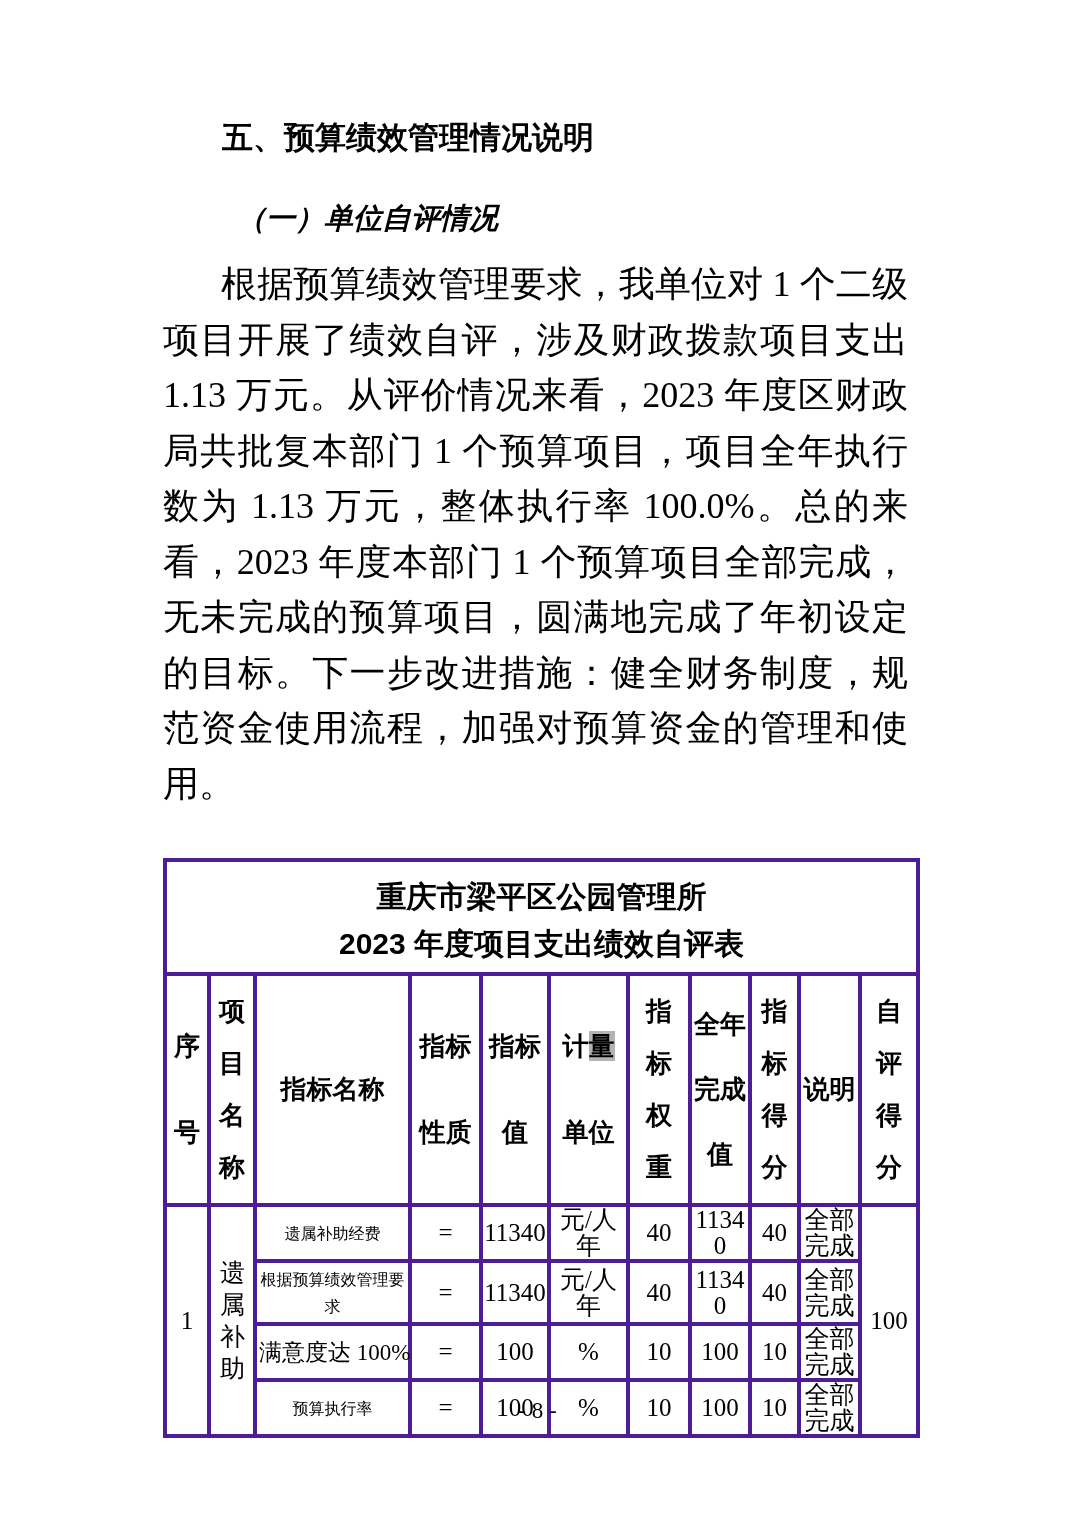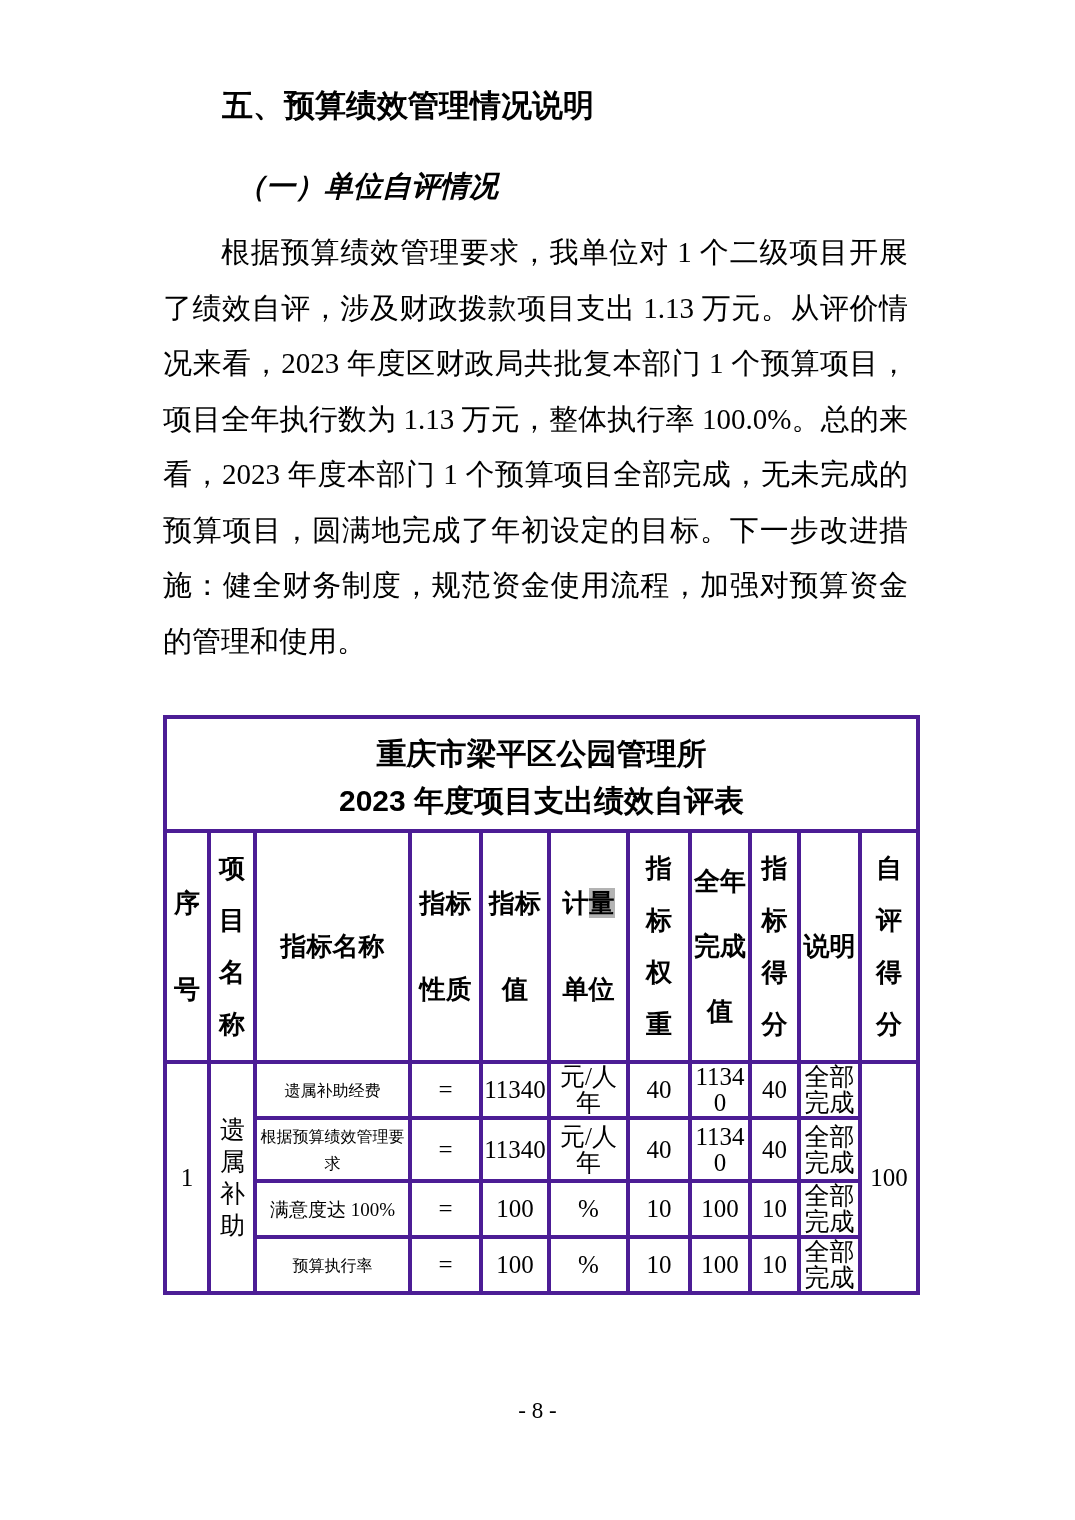--- a/index.html
+++ b/index.html
@@ -4,33 +4,33 @@
 <style>
   * { box-sizing: border-box; }
   html, body { margin: 0; padding: 0; }
   body {
     width: 1075px; height: 1520px;
     background: #ffffff; color: #000;
     font-family: "Liberation Serif", "DejaVu Serif", serif;
     position: relative; overflow: hidden;
   }
   .heading {
-    padding-top: 88px; margin: 0 0 0 222px;
+    padding-top: 120px; margin: 0 0 0 222px;
     font-family: "Liberation Sans", "DejaVu Sans", sans-serif;
     font-weight: bold; font-size: 31px; line-height: 35px;
   }
   .subheading {
     margin: 46px 0 0 237px;
     font-size: 29px; line-height: 34px;
     font-weight: bold; font-style: italic;
     font-family: "Liberation Serif", "DejaVu Serif", serif;
   }
   .body-text {
     width: 745px; margin: 22px 0 0 163px;
-    font-size: 29px; line-height: 55.5px;
+    font-size: 36px; line-height: 55.5px;
     text-align: justify; text-indent: 58px;
     word-break: break-all;
   }
   table.selfeval {
     margin: 46px 0 0 163px;
     border-collapse: collapse; table-layout: fixed;
     width: 757px;
   }
   td { border: 4px solid #4c1d95; padding: 0; vertical-align: middle; text-align: center; }
   .title-cell {
@@ -49,21 +49,21 @@
   .hl { background: #b3b3b3; }
   tr.r1 td { height: 53px; }
   tr.r2 td { height: 63px; }
   tr.r3 td { height: 53px; }
   tr.r4 td { height: 52px; }
   .dcell { font-size: 25px; line-height: 26px; word-break: break-all; padding: 0 2px; }
   .vcell { font-size: 25px; line-height: 26px; }
   .ucell { padding: 0 5px; border-radius: 25px; }
   .valcell { padding: 0 1px; }
   .name-cell { font-size: 16px; line-height: 27px; padding: 0 2px; }
-  .tight { font-size: 19px; white-space: nowrap; }
+  .tight { font-size: 23px; white-space: nowrap; }
   .proj-cell { font-size: 25px; line-height: 32px; word-break: break-all; padding: 0 9px; }
   .page-num {
     position: absolute; left: 0; top: 1398px; width: 1075px;
     text-align: center; font-size: 23px;
   }
 </style>
 </head>
 <body>
 
 <h1 class="heading">五、预算绩效管理情况说明</h1>

